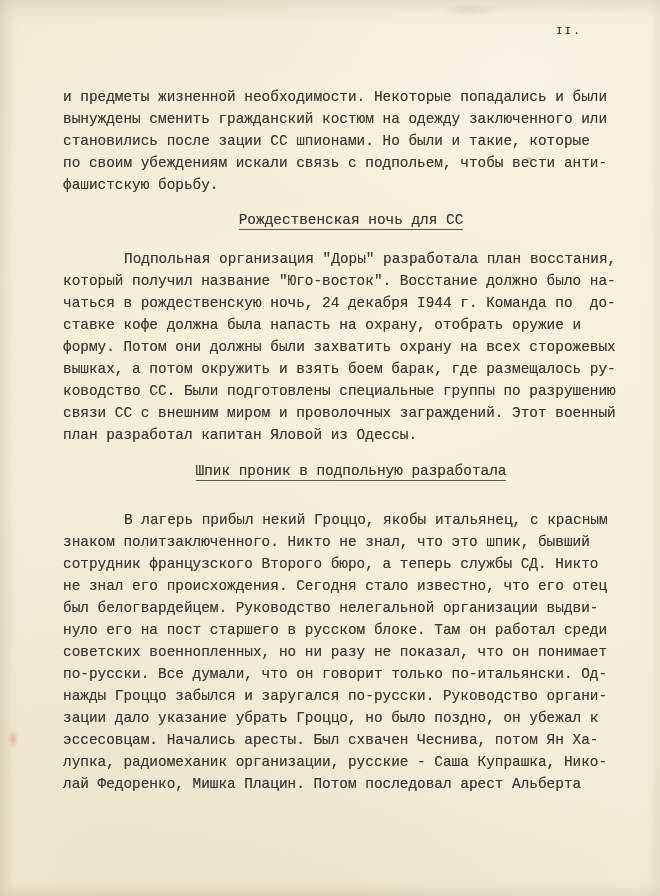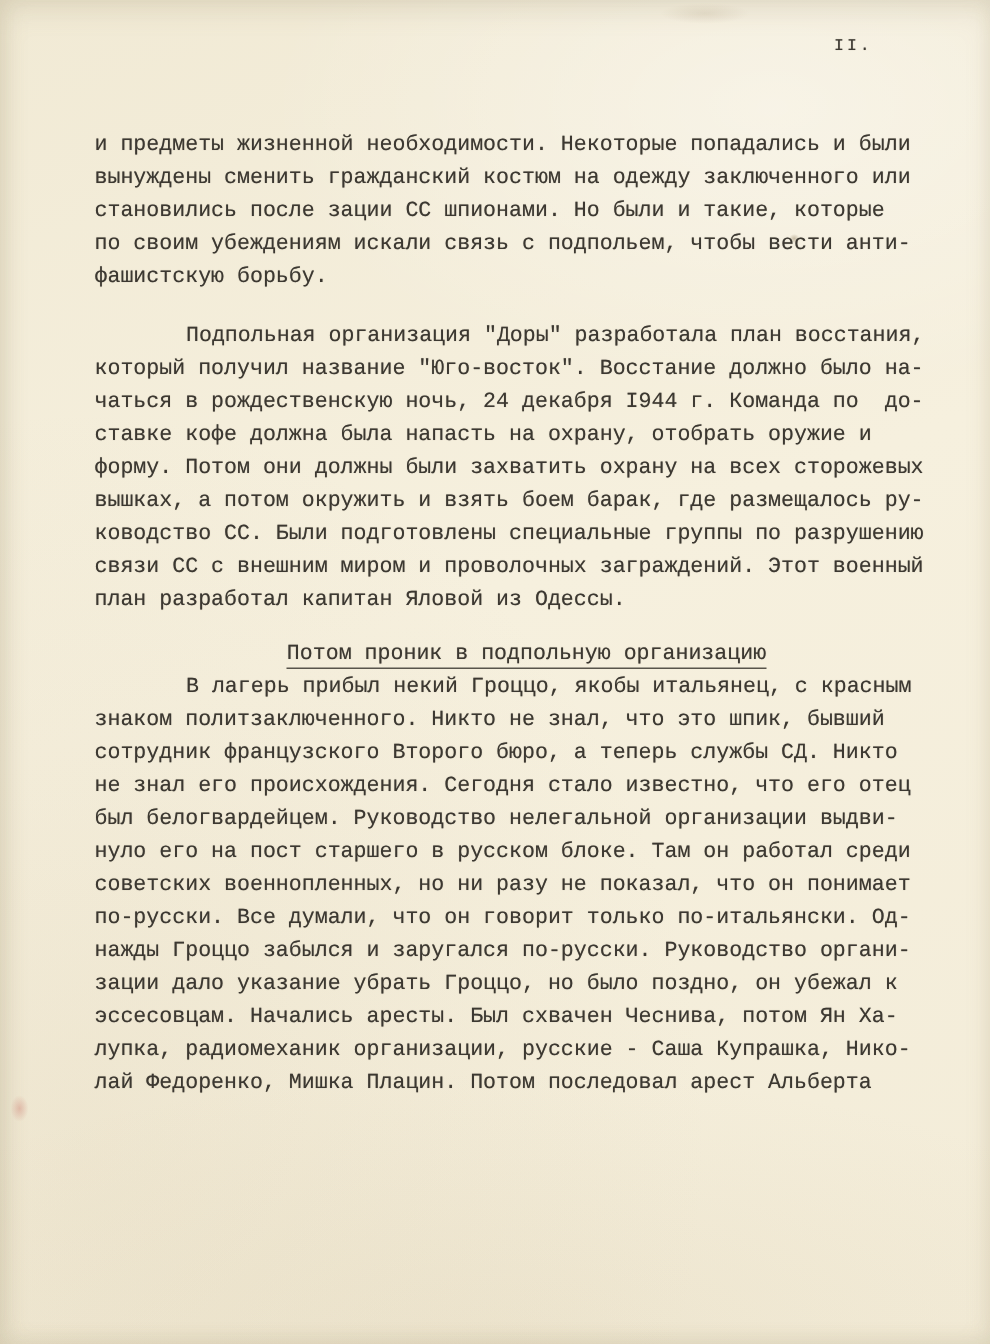--- a/index.html
+++ b/index.html
@@ -60,21 +60,21 @@
     text-align: center;
   }
   .heading .u {
     border-bottom: 1.4px solid rgba(60,56,49,0.85);
     padding-bottom: 1px;
   }
   .m-h1   { margin-top: 13px; }
   .m-p1   { margin-top: 17px; }
   .m-p2   { margin-top: 9px;  }
   .m-h2   { margin-top: 14px; }
-  .m-p3   { margin-top: 0; }
+  .m-p3   { margin-top: 27px; }
   .stain {
     position: absolute;
     border-radius: 50%;
     pointer-events: none;
   }
   .stain-pink {
     left: 7px;
     top: 730px;
     width: 12px;
     height: 18px;
@@ -107,33 +107,34 @@
   <div class="stain stain-pink"></div>
 
   <div class="content">
 
     <p class="para">и предметы жизненной необходимости. Некоторые попадались и были
 вынуждены сменить гражданский костюм на одежду заключенного или
 становились после зации СС шпионами. Но были и такие, которые
 по своим убеждениям искали связь с подпольем, чтобы вести анти-
 фашистскую борьбу.</p>
 
+    <h2 class="heading m-h1"><span class="u">Рождественская ночь для СС</span></h2>
 
     <p class="para indent m-p1">Подпольная организация "Доры" разработала план восстания,
 который получил название "Юго-восток". Восстание должно было на-
 чаться в рождественскую ночь, 24 декабря I944 г. Команда по  до-
 ставке кофе должна была напасть на охрану, отобрать оружие и
 форму. Потом они должны были захватить охрану на всех сторожевых
 вышках, а потом окружить и взять боем барак, где размещалось ру-
 ководство СС. Были подготовлены специальные группы по разрушению
 связи СС с внешним миром и проволочных заграждений. Этот военный
 план разработал капитан Яловой из Одессы.</p>
 
 
-    <h2 class="heading m-h2"><span class="u">Потом проник в подпольную организацию</span></h2>
+    <h2 class="heading m-h2"><span class="u">Шпик проник в подпольную разработала</span></h2>
 
     <p class="para indent m-p3">В лагерь прибыл некий Гроццо, якобы итальянец, с красным
 знаком политзаключенного. Никто не знал, что это шпик, бывший
 сотрудник французского Второго бюро, а теперь службы СД. Никто
 не знал его происхождения. Сегодня стало известно, что его отец
 был белогвардейцем. Руководство нелегальной организации выдви-
 нуло его на пост старшего в русском блоке. Там он работал среди
 советских военнопленных, но ни разу не показал, что он понимает
 по-русски. Все думали, что он говорит только по-итальянски. Од-
 нажды Гроццо забылся и заругался по-русски. Руководство органи-

